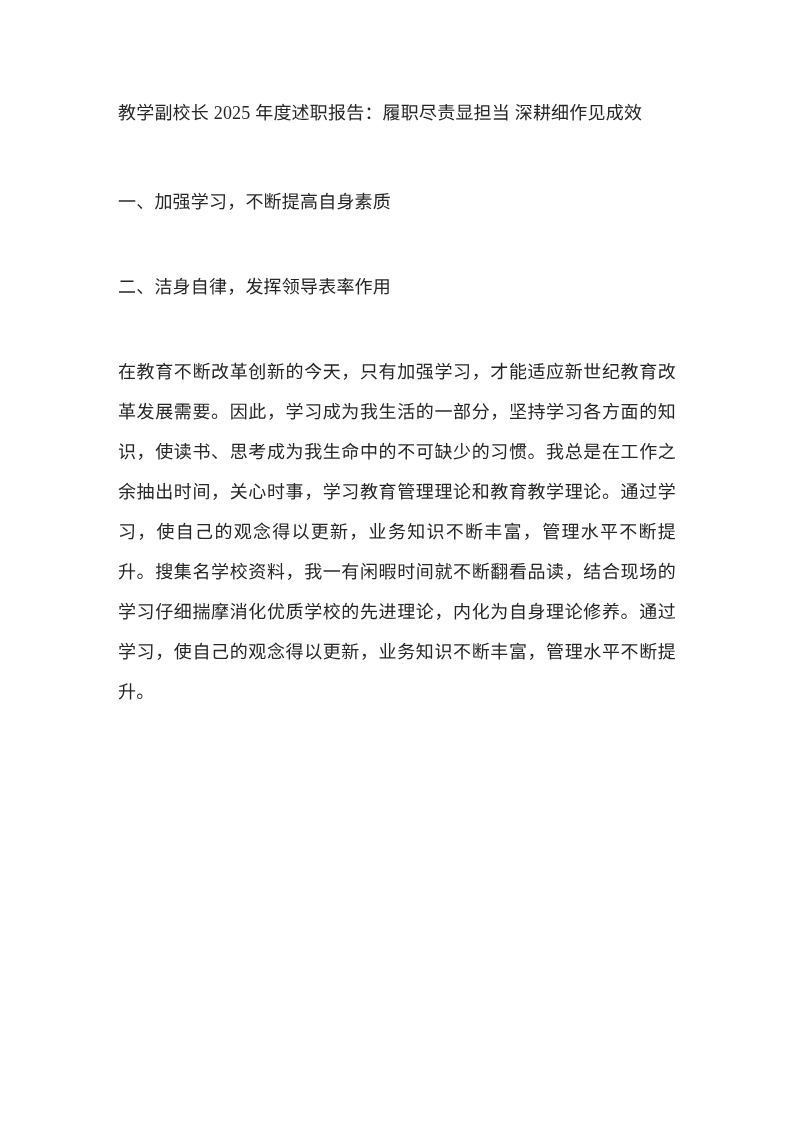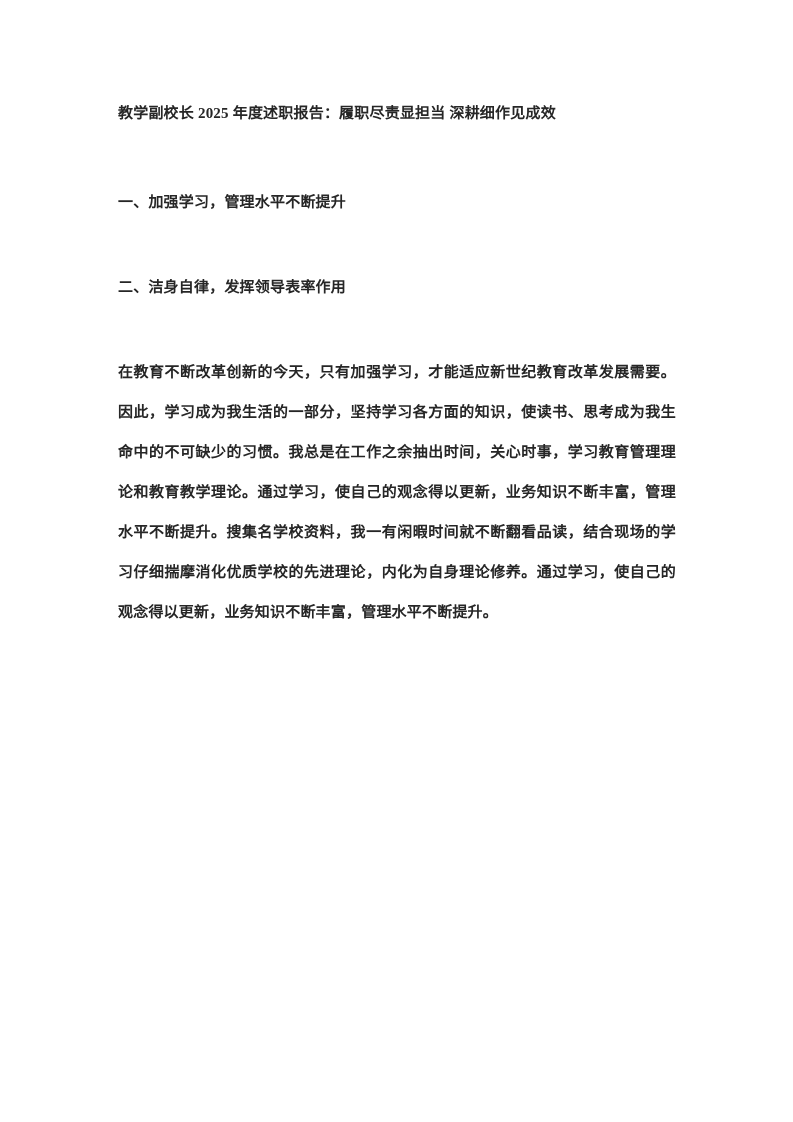--- a/index.html
+++ b/index.html
@@ -10,24 +10,24 @@
     overflow: hidden;
     font-family: "Liberation Serif", "DejaVu Serif", serif;
   }
   .page {
     width: 793px;
     height: 1122px;
     padding: 93px 117px 0 118px;
     background: #ffffff;
   }
   .doc-block {
-    font-size: 15px;
+    font-size: 18px;
     line-height: 40px;
     color: #262626;
-    font-weight: 700;
+    font-weight: 400;
     margin-bottom: 46px;
     text-align: justify;
     text-align-last: left;
     letter-spacing: 0.2px;
     word-break: break-all;
   }
   .doc-title {
     margin-bottom: 49px;
     text-align: left;
   }
@@ -42,19 +42,19 @@
   }
 </style>
 </head>
 <body style="background: rgb(255, 255, 255);">
 
 <div class="page">
 
   <div class="doc-block doc-title" style="color: rgb(38, 38, 38);">教学副校长 2025 年度述职报告：履职尽责显担当 深耕细作见成效</div>
 
 
-  <div class="doc-block doc-heading" style="color: rgb(38, 38, 38);">一、加强学习，管理水平不断提升</div>
+  <div class="doc-block doc-heading" style="color: rgb(38, 38, 38);">一、加强学习，不断提高自身素质</div>
 
   <div class="doc-block doc-heading section-2-heading" style="color: rgb(38, 38, 38);">二、洁身自律，发挥领导表率作用</div>
 
   <div class="doc-block doc-paragraph" style="color: rgb(38, 38, 38);">在教育不断改革创新的今天，只有加强学习，才能适应新世纪教育改革发展需要。因此，学习成为我生活的一部分，坚持学习各方面的知识，使读书、思考成为我生命中的不可缺少的习惯。我总是在工作之余抽出时间，关心时事，学习教育管理理论和教育教学理论。通过学习，使自己的观念得以更新，业务知识不断丰富，管理水平不断提升。搜集名学校资料，我一有闲暇时间就不断翻看品读，结合现场的学习仔细揣摩消化优质学校的先进理论，内化为自身理论修养。通过学习，使自己的观念得以更新，业务知识不断丰富，管理水平不断提升。</div>
 
 </div>
 
 </body></html>

